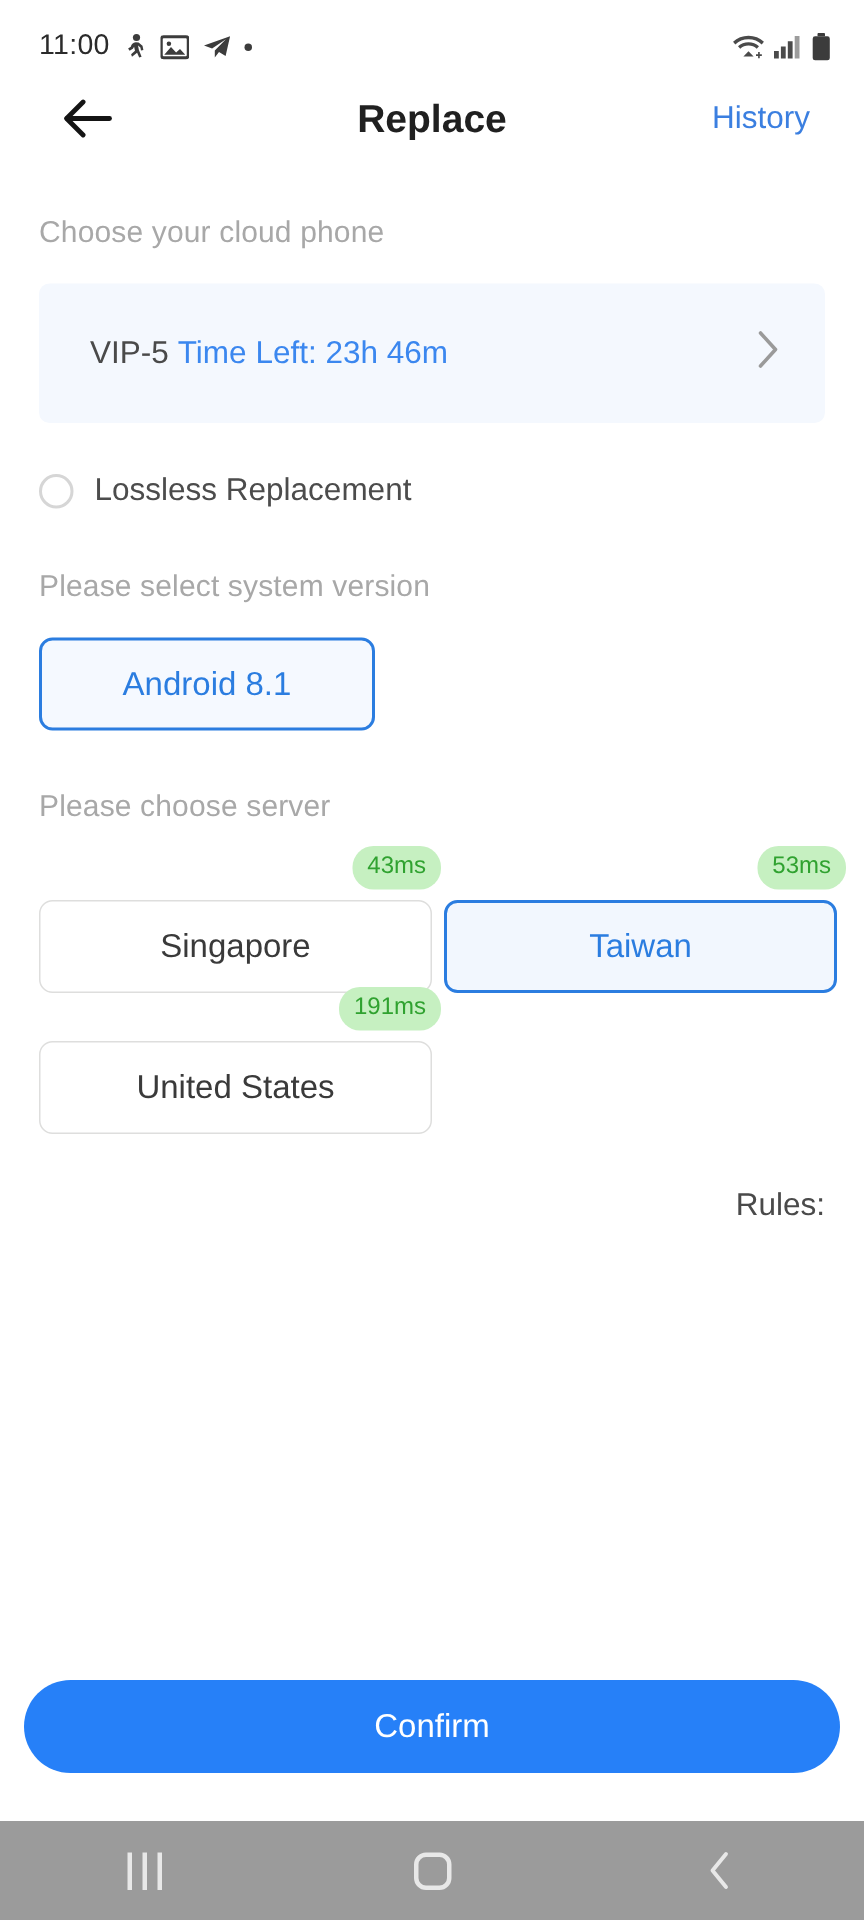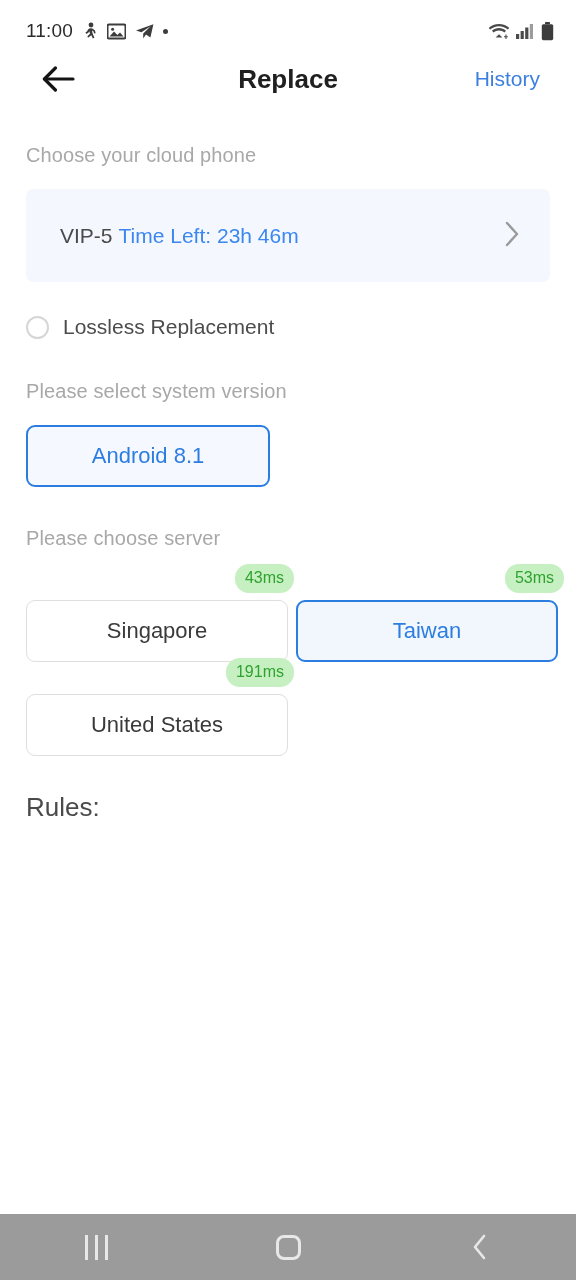--- a/index.html
+++ b/index.html
@@ -63,21 +63,21 @@
   .radio-row { margin-top:30px; display:flex; align-items:center; gap:14px; height:30px; }
   .radio-circle {
     width:23px; height:23px; border-radius:50%;
     border:2px solid #d6d6d6; background:#fff;
   }
   .radio-label { font-size:21px; color:#4c4c4c; }
 
   
   .chip-row { margin-top:22px; display:flex; }
   .sys-chip {
-    width:244px; height:62px;
+    width:224px; height:62px;
     border:2px solid #2b7de0; border-radius:9px;
     background:#f5f9ff;
     display:flex; align-items:center; justify-content:center;
     font-size:22px; color:#2b7de0;
   }
 
   
   .server-grid {
     margin-top:26px;
     display:grid; grid-template-columns:262px 262px;
@@ -96,21 +96,21 @@
   .ping-badge {
     position:absolute; top:-12px; right:-6px;
     background:#c6f0c1; color:#30a230;
     font-size:16px; line-height:1;
     padding:6px 10px 7px; border-radius:14px;
     white-space:nowrap;
   }
 
   
   .rules { margin-top:36px; }
-  .rules-title { font-size:26px; color:#4a4a4a; }
+  .rules-title { font-size:21px; color:#4a4a4a;text-align:right; }
   .rules-body {
     margin-top:10px; font-size:19px; line-height:1.45;
     color:#a9a9a9; white-space:pre-line;
   }
 
   
   .confirm-wrap { padding:0 16px 32px; }
   .confirm-btn {
     width:100%; height:62px; border:none; border-radius:31px;
     background:#2680f8; color:#fff; font-size:22px;
@@ -224,20 +224,23 @@
         <div class="ping-badge">191ms</div>
       </div>
     </div>
 
     <div class="rules">
       <div class="rules-title">Rules:</div>
     </div>
 
   </div>
 
+  <div class="confirm-wrap">
+    <button class="confirm-btn">Confirm</button>
+  </div>
 
   <div class="navbar">
     <div class="nav-btn">
       <span class="recents-glyph">
           <i></i>
           <i></i>
           <i></i>
         </span>
     </div>
     <div class="nav-btn">

